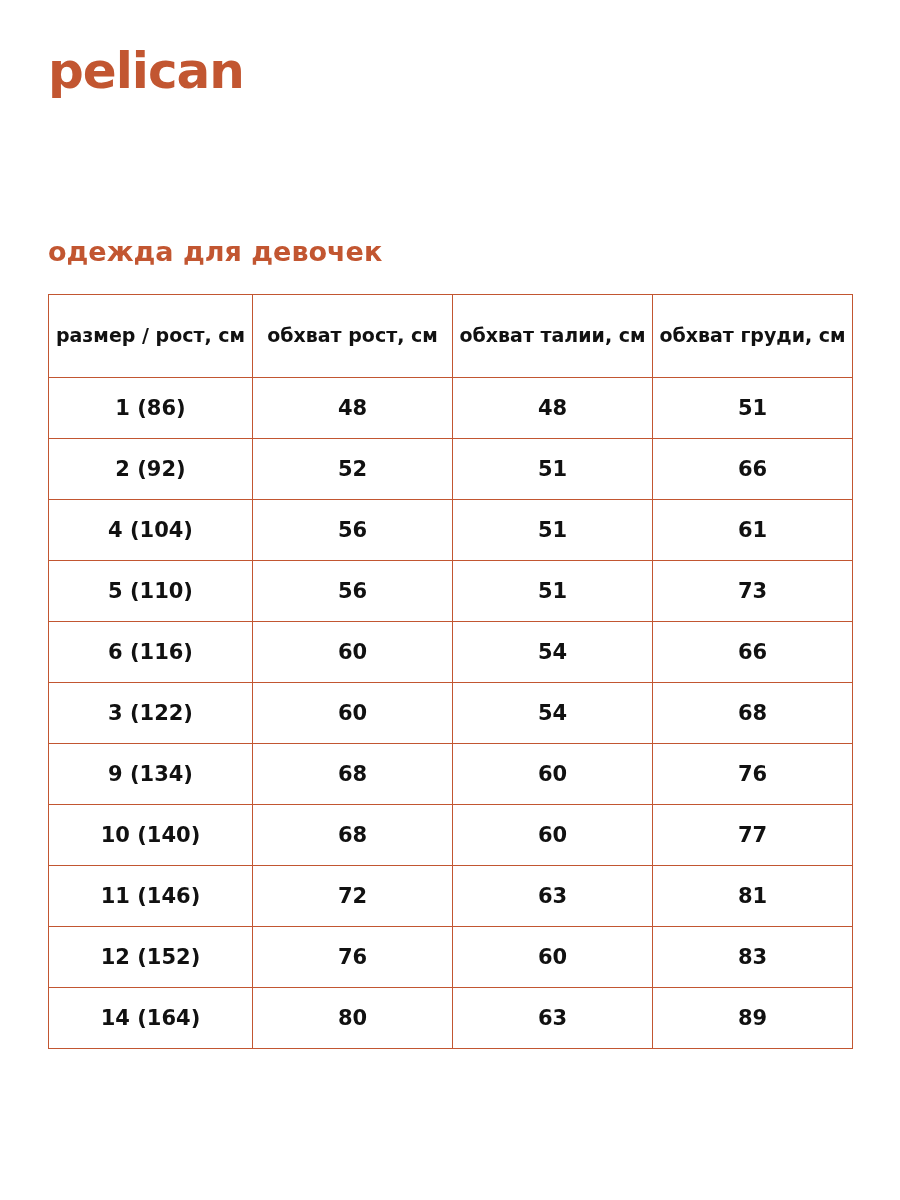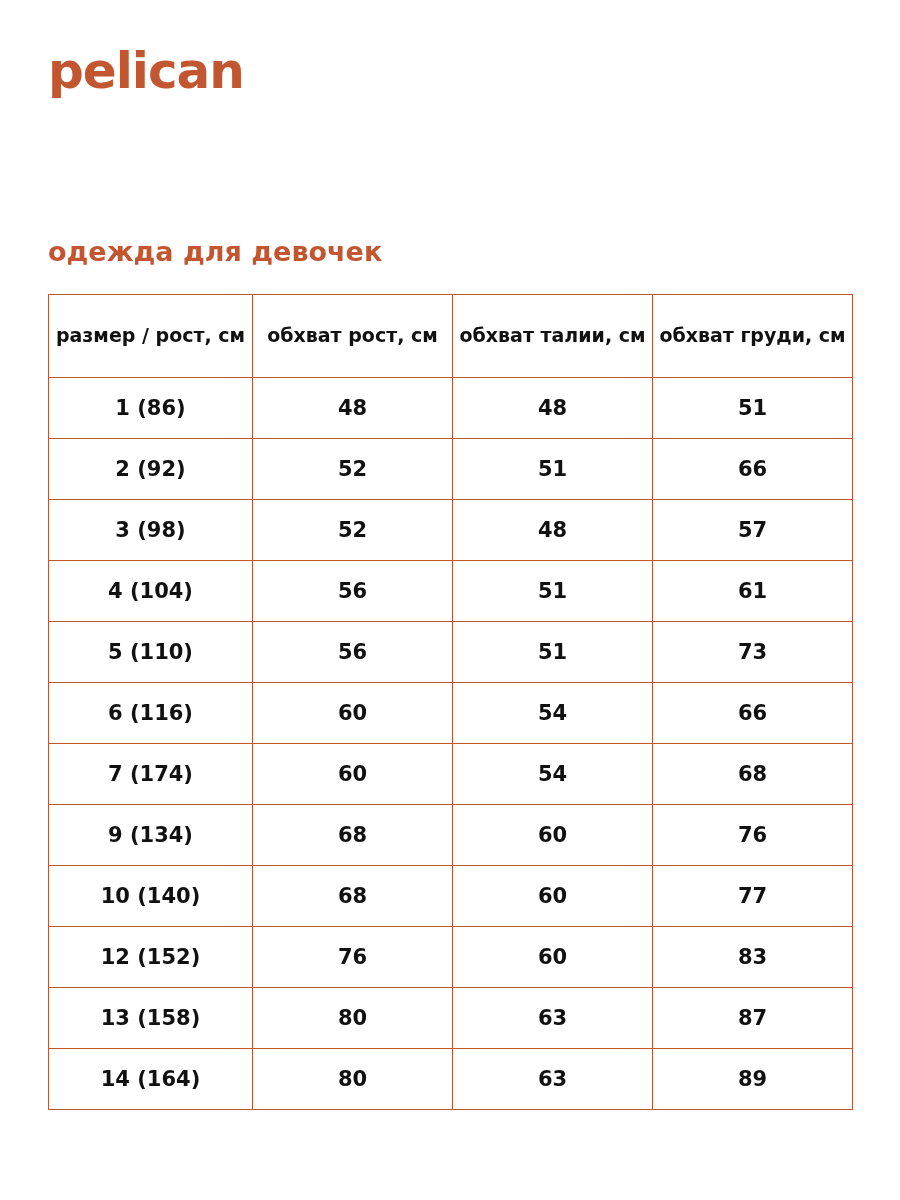--- a/index.html
+++ b/index.html
@@ -105,72 +105,66 @@
         <td>48</td>
         <td>51</td>
       </tr>
       <tr>
         <td>2 (92)</td>
         <td>52</td>
         <td>51</td>
         <td>66</td>
       </tr>
       <tr>
-        <td>3 (98)</td>
-        <td>52</td>
-        <td>48</td>
-        <td>57</td>
-      </tr>
-      <tr>
         <td>4 (104)</td>
         <td>56</td>
         <td>51</td>
         <td>61</td>
       </tr>
       <tr>
         <td>5 (110)</td>
         <td>56</td>
         <td>51</td>
         <td>73</td>
       </tr>
       <tr>
         <td>6 (116)</td>
         <td>60</td>
         <td>54</td>
         <td>66</td>
       </tr>
       <tr>
-        <td>7 (174)</td>
+        <td>3 (122)</td>
         <td>60</td>
         <td>54</td>
         <td>68</td>
       </tr>
       <tr>
         <td>9 (134)</td>
         <td>68</td>
         <td>60</td>
         <td>76</td>
       </tr>
       <tr>
         <td>10 (140)</td>
         <td>68</td>
         <td>60</td>
         <td>77</td>
       </tr>
       <tr>
+        <td>11 (146)</td>
+        <td>72</td>
+        <td>63</td>
+        <td>81</td>
+      </tr>
+      <tr>
         <td>12 (152)</td>
         <td>76</td>
         <td>60</td>
         <td>83</td>
-      </tr>
-      <tr>
-        <td>13 (158)</td>
-        <td>80</td>
-        <td>63</td>
-        <td>87</td>
       </tr>
       <tr>
         <td>14 (164)</td>
         <td>80</td>
         <td>63</td>
         <td>89</td>
       </tr>
     </tbody>
   </table>
 

